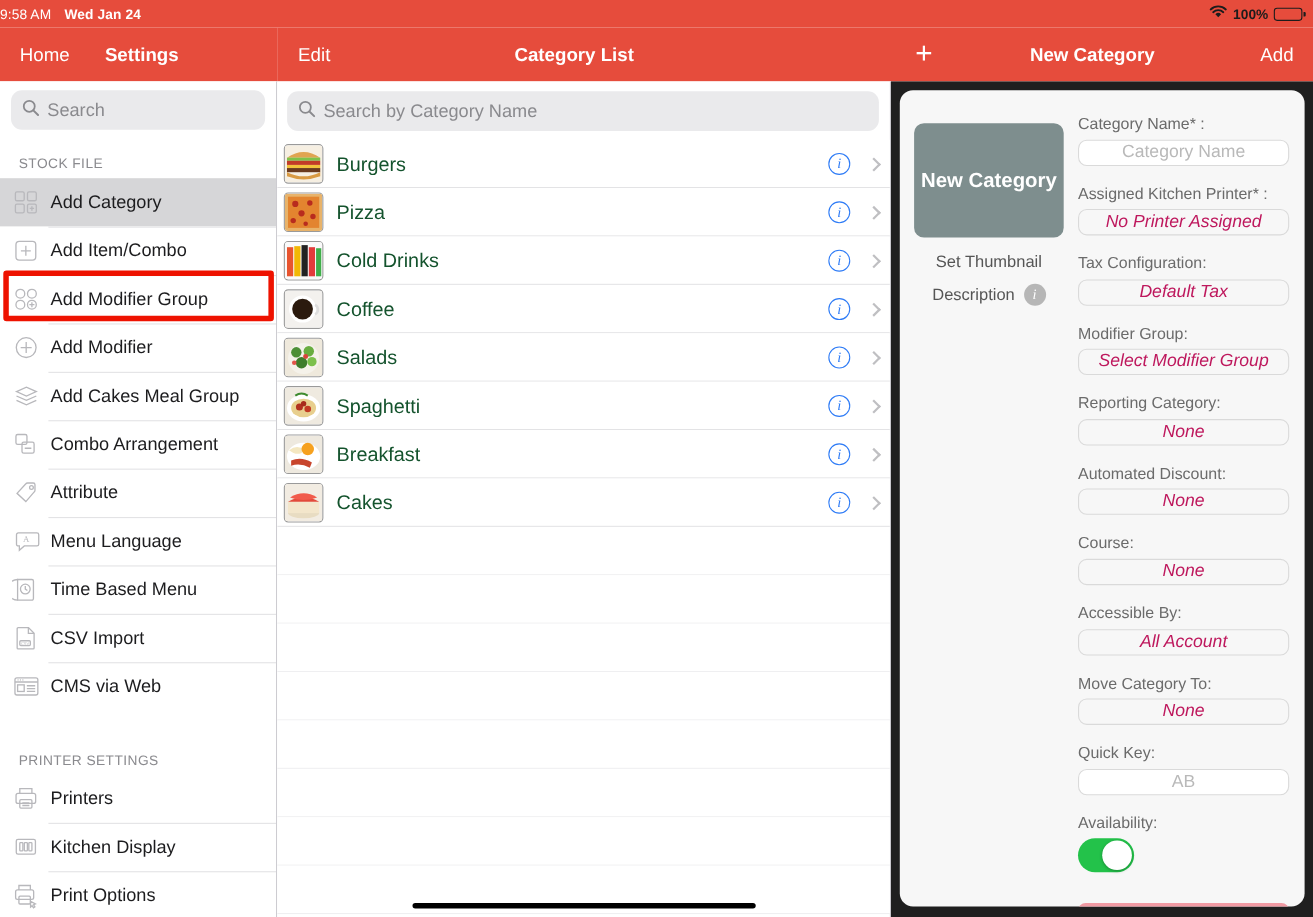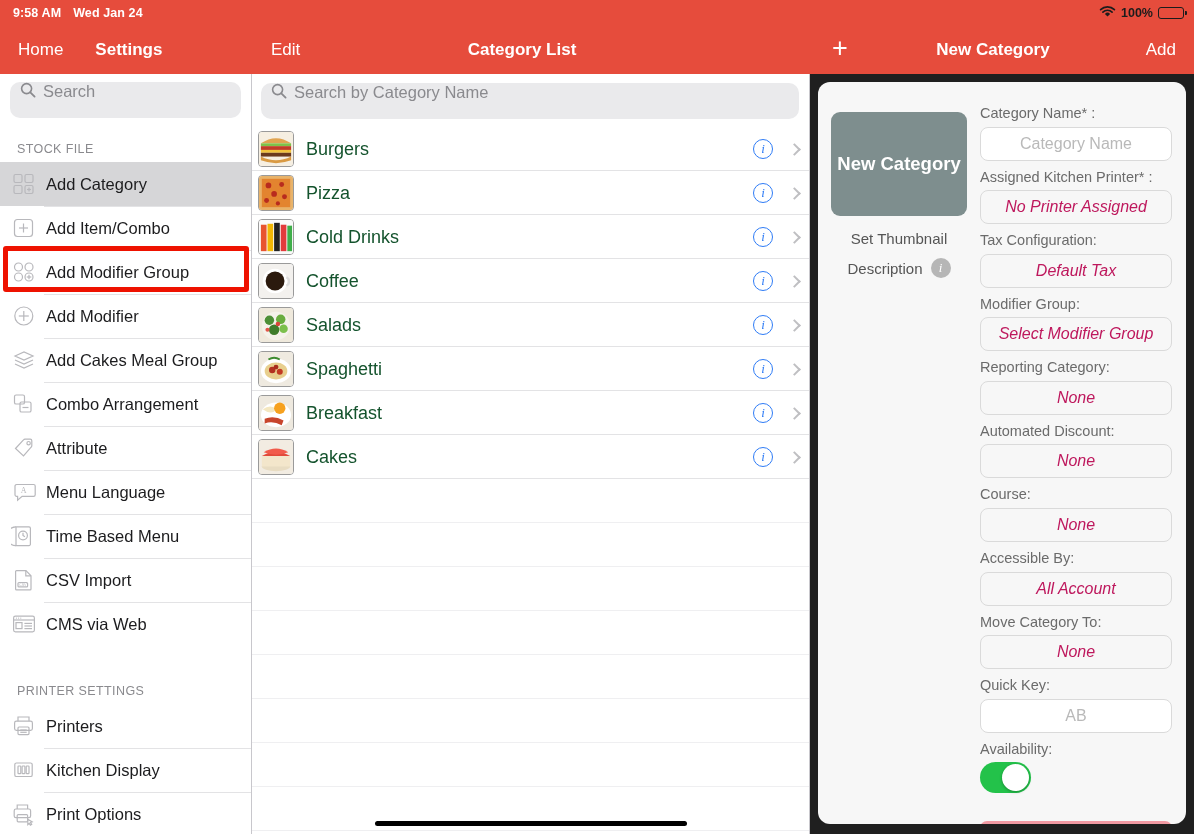--- a/index.html
+++ b/index.html
@@ -13,21 +13,21 @@
   #app { position: relative; width: 1194px; height: 834px; }
 
   
   .statusbar {
     position: absolute; top: 0; left: 0; width: 1194px; height: 25px;
     background: #E64C3C;
     display: flex; align-items: center;
     color: #ffffff;
   }
   .sb-time {
-    font-size: 12.5px; font-weight: bold; margin-left: 13px; letter-spacing: .1px;
+    font-size: 12.5px; font-weight: normal; letter-spacing: .1px;
   }
   .sb-date {
     font-size: 12.5px; font-weight: bold; margin-left: 12px; letter-spacing: .1px;
   }
   .sb-right {
     position: absolute; right: 10px; top: 0; height: 25px;
     display: flex; align-items: center; gap: 5px; color: #1c1c1c;
   }
   .sb-pct { font-size: 12.5px; font-weight: bold; color:#1c1c1c; }
   .wifi-ico { display:block; }
@@ -69,21 +69,21 @@
 
   
   .sidebar {
     position: absolute; top: 74px; left: 0; width: 252px; height: 760px;
     background: #ffffff; border-right: 1px solid #c8c7cc;
     overflow: hidden;
   }
   .search-wrap { padding: 8px 10px 8px 10px; background:#fff; }
   .search-field {
     height: 36px; background: #EAEAEC; border-radius: 10px;
-    display: flex; padding: 0 10px;
+    display: flex; align-items: center; padding: 0 10px;
   }
   .search-field .ph {
     font-size: 16.5px; color: #8A8A8E; margin-left: 7px;
   }
   .mid-search .ph { color:#8A8A8E; }
 
   .sec-header {
     font-size: 12.5px; color: #8A8A8E; letter-spacing: .4px;
     padding: 16px 0 6px 17px; text-transform: uppercase;
     background: #fff;
@@ -184,23 +184,23 @@
     width: 20px; height: 20px; border-radius: 50%; background: #B6B6B6;
     color: #fff; font-size: 13px; font-style: italic;
     font-family: "Liberation Serif", serif;
     display:flex; align-items:center; justify-content:center; cursor:pointer;
   }
   .right-col { flex: 1; padding: 22px 14px 0 0; }
   .fld-label {
     font-size: 14.5px; color: #6b6b6b; margin-bottom: 3px; line-height: 1.35;
   }
   .fld-box {
-    height: 34px; border: 1px solid #DADADA; border-radius: 8px;
+    height: 24px; border: 1px solid #DADADA; border-radius: 8px;
     display: flex; align-items: center; justify-content: center;
-    font-size: 16px; margin-bottom: 7px; cursor: pointer;
+    font-size: 16px; margin-bottom: 17px; cursor: pointer;
   }
   .fld-box.input { background: #fff; color: #B9B9B9; }
   .fld-box.value { background: #F7F7F7; color: #be185d; font-style: italic; }
   .toggle {
     width: 51px; height: 31px; border-radius: 16px; background: #23C24A;
     position: relative; cursor: pointer; margin-top: 2px;
   }
   .toggle .knob {
     position: absolute; right: 2px; top: 2px; width: 27px; height: 27px;
     border-radius: 50%; background: #fff;

